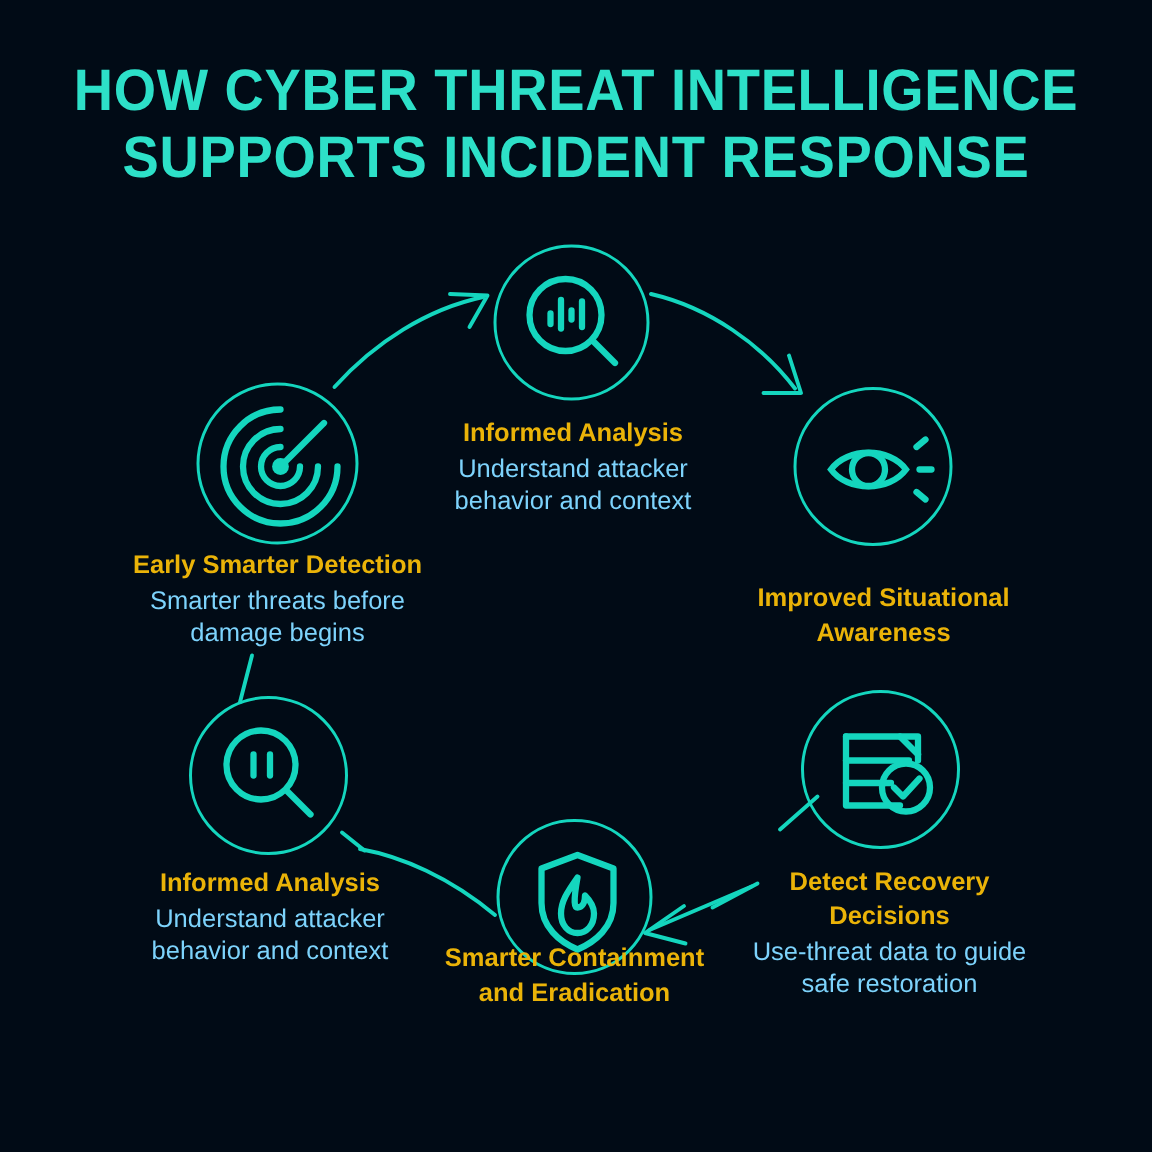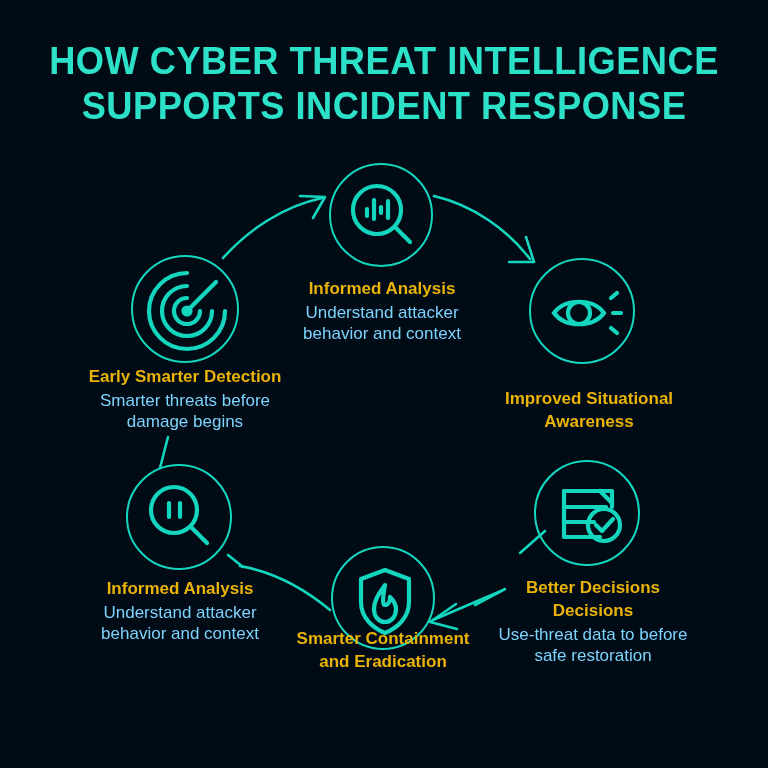--- a/index.html
+++ b/index.html
@@ -180,23 +180,23 @@
     <div class="sub">Understand attacker
 behavior and context</div>
   </div>
 
   <div class="block ta-center" style="left:447px; top:365px; width:284px;margin-top:22px;">
     <div class="heading">Improved Situational
 Awareness</div>
   </div>
 
   <div class="block ta-center" style="left:462px; top:576px; width:262px;">
-    <div class="heading">Better Decisions
+    <div class="heading">Detect Recovery
 Decisions</div>
-    <div class="sub">Use-threat data to before
+    <div class="sub">Use-threat data to guide
 safe restoration</div>
   </div>
 
   <div class="block ta-center" style="left:252px; top:627px; width:262px;">
     <div class="heading">Smarter Containment
 and Eradication</div>
   </div>
 
   <div class="block ta-center" style="left:48px; top:577px; width:264px;">
     <div class="heading">Informed Analysis</div>

